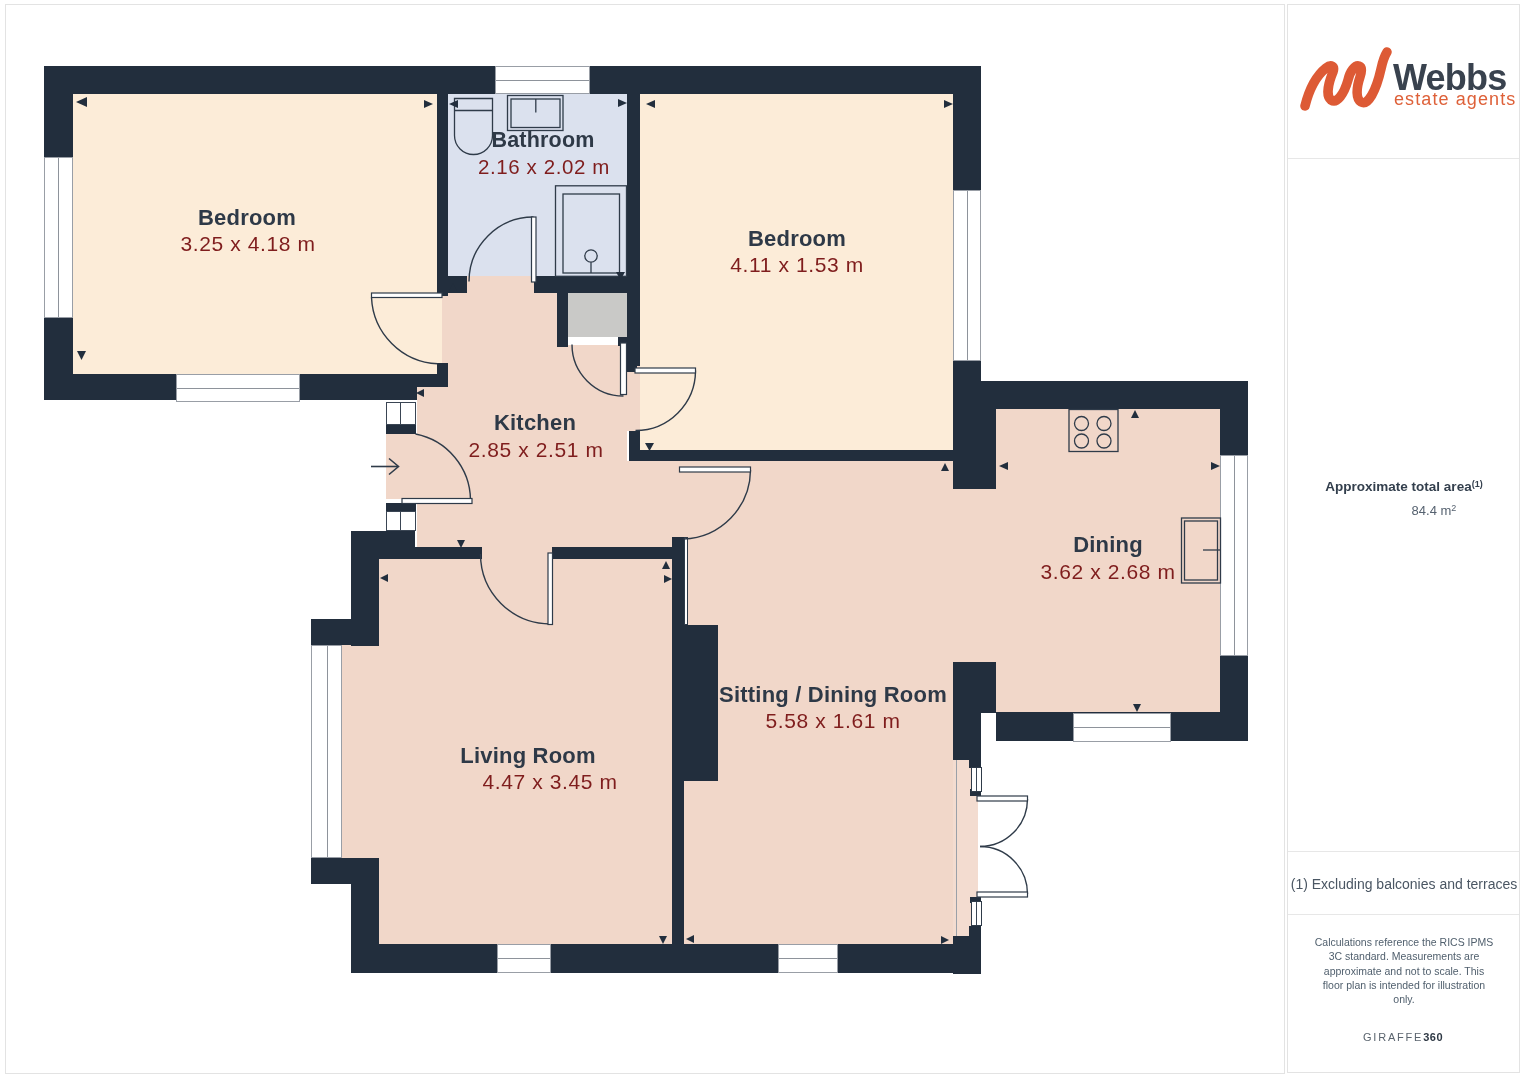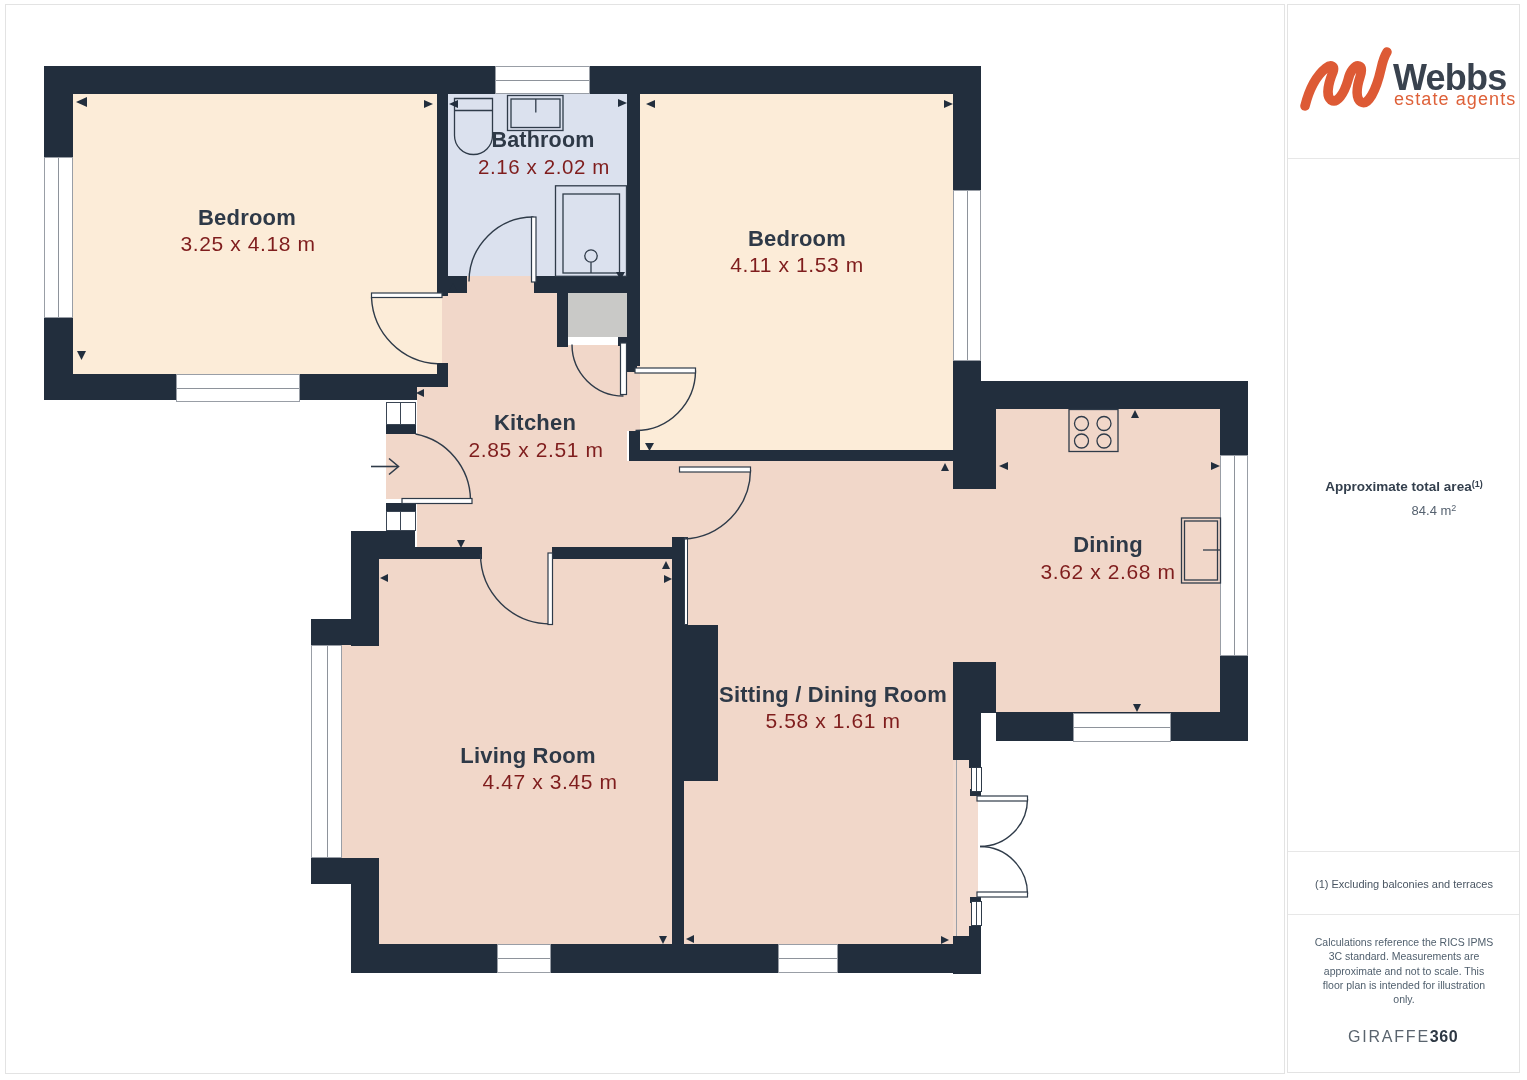--- a/index.html
+++ b/index.html
@@ -216,15 +216,15 @@
 <svg class="abs" style="left:1300px;top:44px;" width="220" height="70" viewBox="0 0 220 70">
   <g stroke="#dd5a35" fill="none" stroke-linecap="round" stroke-linejoin="round">
     <path d="M 5 62 C 9 46 16 32 26 24 C 31 20 35 22 33 28 C 28 40 26 52 31 56 C 37 60 44 50 48 36 C 50 27 55 21 59 22 C 62 23 62 27 60 33 C 56 45 56 55 61 58 C 68 62 76 47 81 25 C 82.5 18 84.5 12 87 8" stroke-width="9.5"></path>
   </g>
   <text x="93" y="45.5" font-family="Liberation Sans" font-size="36" font-weight="bold" letter-spacing="-0.8" fill="#39424e">Webbs</text>
   <text x="94" y="61" font-family="Liberation Sans" font-size="18" fill="#de6038" letter-spacing="1.1">estate agents</text>
 </svg>
 
 <div class="lbl" style="left:1404px;top:486px;font-size:13.5px;font-weight:bold;color:#333f4d;">Approximate total area<span style="font-size:9px;vertical-align:4px;">(1)</span></div>
 <div class="lbl" style="left:1434px;top:510px;font-size:13px;color:#566270;">84.4 m<span style="font-size:9px;vertical-align:4px;">2</span></div>
-<div class="lbl" style="left:1404px;top:884px;font-size:11px;color:#4a5663;">(1) Excluding balconies and terraces</div>
+<div class="lbl" style="left:1404px;top:884px;font-size:14px;color:#4a5663;">(1) Excluding balconies and terraces</div>
 <div class="lbl" style="left:1404px;top:971px;font-size:10.5px;color:#51606e;line-height:14.3px;">Calculations reference the RICS IPMS<br>3C standard. Measurements are<br>approximate and not to scale. This<br>floor plan is intended for illustration<br>only.</div>
-<div class="lbl" style="left:1403px;top:1037px;font-size:16px;color:#5a646e;letter-spacing:1.8px;">GIRAFFE<span style="font-weight:bold;color:#2e3844;letter-spacing:0.5px;">360</span></div>
+<div class="lbl" style="left:1403px;top:1037px;font-size:11px;color:#5a646e;letter-spacing:1.8px;">GIRAFFE<span style="font-weight:bold;color:#2e3844;letter-spacing:0.5px;">360</span></div>
 
 </body></html>

